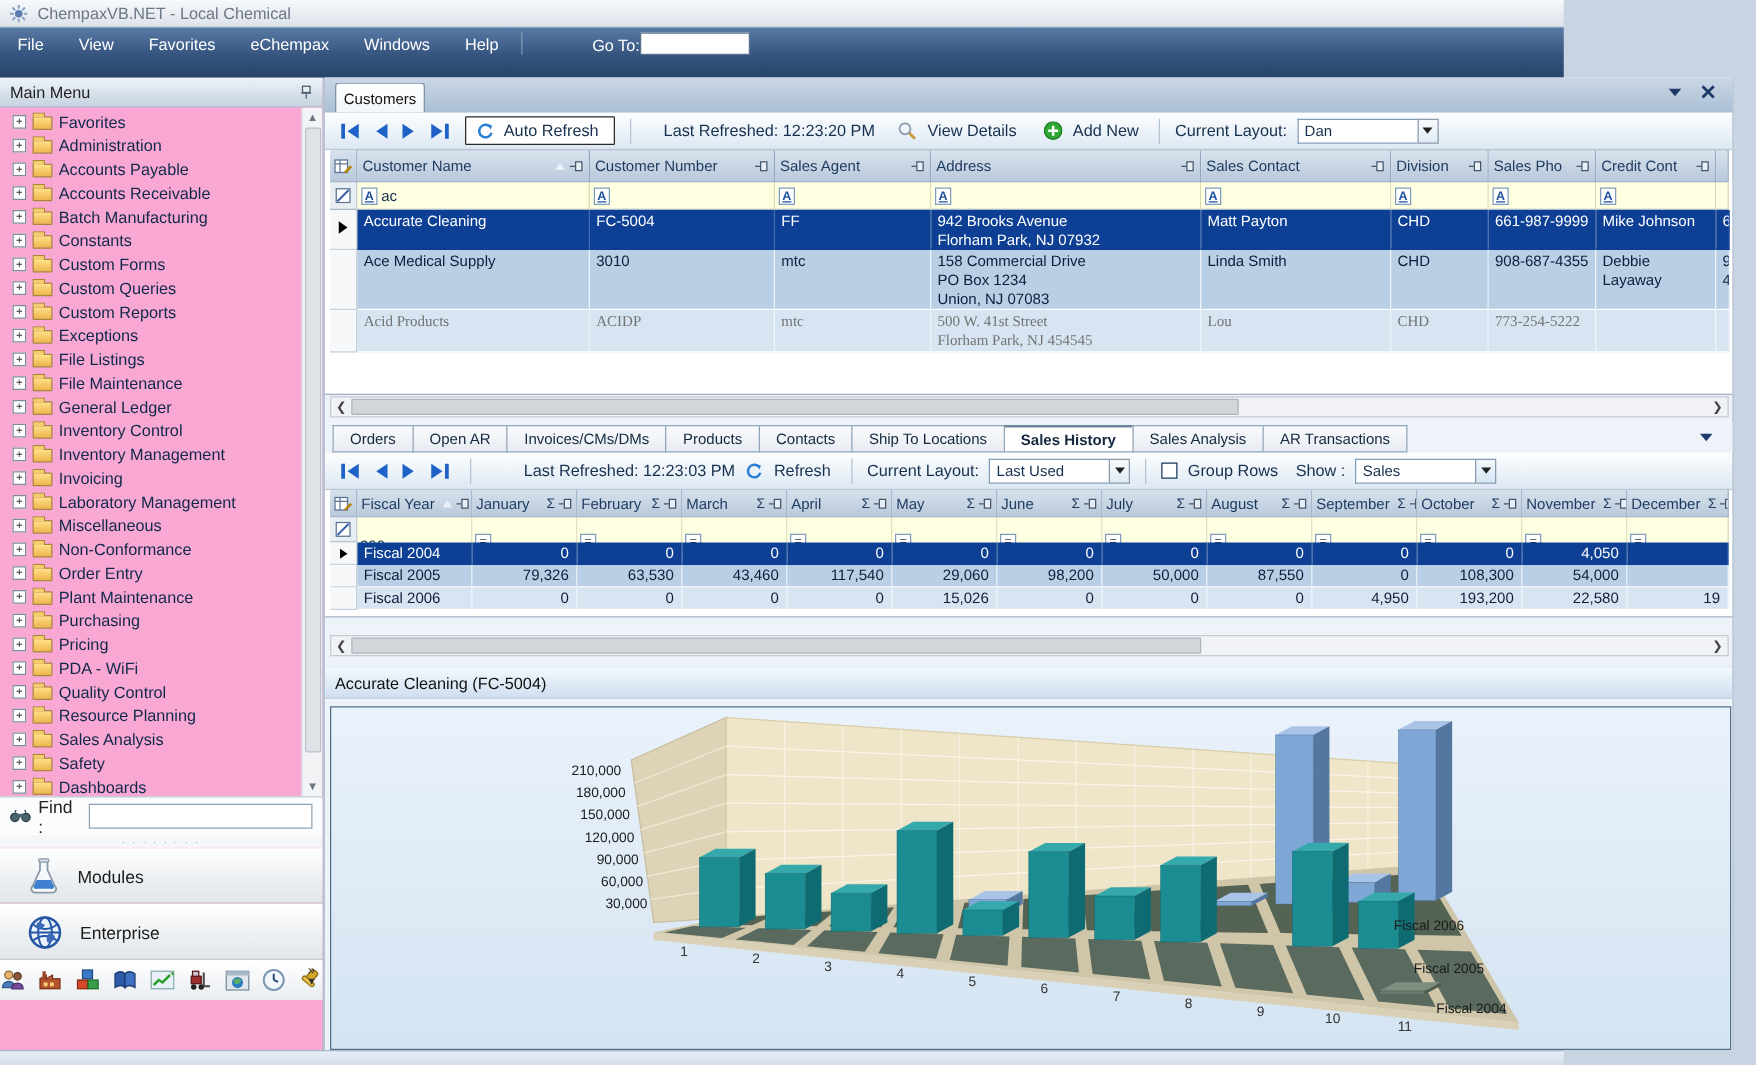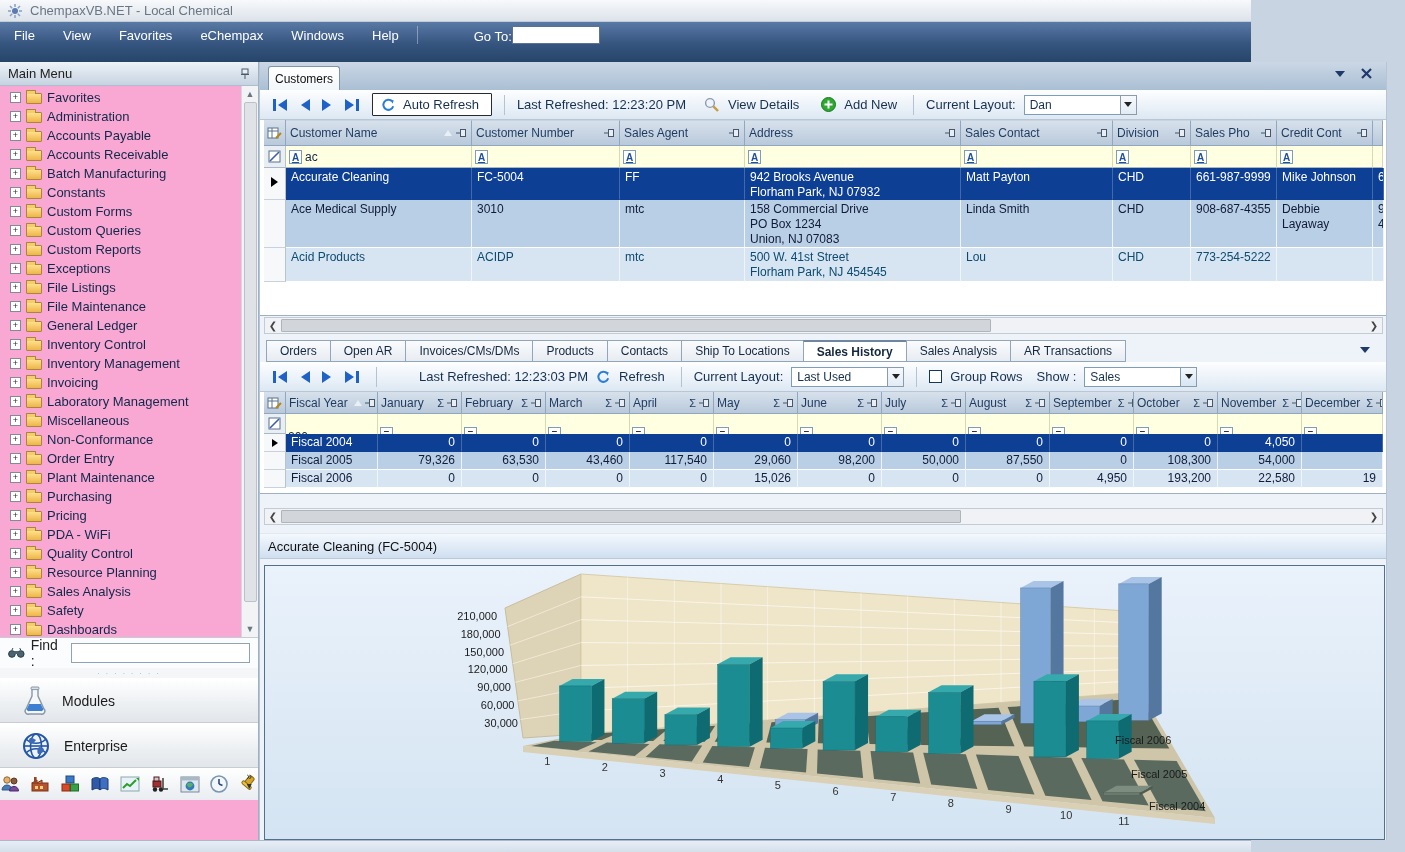--- a/index.html
+++ b/index.html
@@ -88,21 +88,21 @@
   .fcell { background:#ffffe1; border-right:1px solid #d9d9b4; border-bottom:1px solid #a9b8c6; display:flex; align-items:center; gap:3px; padding:0 3px; overflow:hidden; }
   .abox { width:13px; height:14px; background:#fff; border:1px solid #7f9db9; color:#1e50a0; font-weight:bold; font-size:10px;
     text-align:center; line-height:13px; text-decoration:underline; flex:0 0 13px; }
   .corner { background:linear-gradient(#d7e1ec,#b9c9db); border-right:1px solid #8fa7bf; border-bottom:1px solid #8fa7bf; display:flex; align-items:center; justify-content:center; }
   .fcorner { background:#e9eef3; border-right:1px solid #b9c3ce; border-bottom:1px solid #a9b8c6; display:flex; align-items:center; justify-content:center; }
   .marker { background:#f6f8fa; border-right:1px solid #b9c3ce; border-bottom:1px solid #c7d2dd; display:flex; align-items:flex-start; justify-content:center; padding-top:9px; }
   .marker.sel::before { content:""; width:0; height:0; border-left:7px solid #000; border-top:5px solid transparent; border-bottom:5px solid transparent; }
   .ccell { padding:2px 5px; font-size:12px; line-height:15px; overflow:hidden; white-space:pre-line; border-right:1px solid #eef4f9; border-bottom:1px solid #fff; }
   .crow1 .ccell { background:#0d3f94; color:#fff; border-right:1px solid rgba(255,255,255,.22); border-bottom:1px solid #0d3f94; }
   .crow2 .ccell { background:#b9cfe5; color:#101c3a; }
-  .crow3 .ccell { background:#d7e5f2; color:#0c4a6e; }
+  .crow3 .ccell { background:#d7e5f2; color:#737373;font-family:Liberation Serif, serif; }
 
   .hscroll { margin-left:4px; width:1119px; height:17px; background:#f0f2f5; border:1px solid #c3cbd5; display:flex; align-items:center; margin-top:1px; }
   .hscroll .sarr { width:16px; text-align:center; color:#444; font-size:10px; }
   .hthumb { height:13px; background:#d2d5da; border:1px solid #aeb4bc; border-radius:1px; }
 
   
   .dtabs { height:24px; margin-top:4px; display:flex; align-items:flex-end; padding-left:6px; background:#eef3f9; position:relative; }
   .dtab { height:22px; padding:0 13px; display:flex; align-items:center; background:linear-gradient(#fafbfd,#e7ecf2);
     border:1px solid #93a5b8; border-right:none; font-size:12px; color:#15283f; }
   .dtab:last-of-type { border-right:1px solid #93a5b8; }
@@ -500,21 +500,21 @@
             </svg>
         </div>
         <div class="btn-autorefresh">
           <svg width="15" height="14" viewBox="0 0 15 14">
               <path d="M12.2 8.2A5 5 0 1 1 11 3.4" fill="none" stroke="#2a7fd4" stroke-width="2"></path>
               <path d="M9.4 1.2l3.4 1.4-1.4 3.2z" fill="#2a7fd4"></path>
             </svg>
           <span>Auto Refresh</span>
         </div>
         <span class="tsep"></span>
-        <span style="">Last Refreshed: 12:23:20 PM</span>
+        <span style="margin-left:14px">Last Refreshed: 12:23:20 PM</span>
         <svg style="margin-left:10px" width="16" height="15" viewBox="0 0 16 15">
             <circle cx="6" cy="6" r="4.4" fill="#eef4fa" stroke="#8a9ab0" stroke-width="1.4"></circle>
             <line x1="9.4" y1="9.4" x2="14" y2="14" stroke="#c99b3f" stroke-width="2.4"></line>
           </svg>
         <span>View Details</span>
         <svg style="margin-left:14px" width="15" height="15" viewBox="0 0 15 15">
             <circle cx="7.5" cy="7.5" r="7" fill="#2fa832" stroke="#1a7a1e"></circle>
             <line x1="7.5" y1="3.5" x2="7.5" y2="11.5" stroke="#fff" stroke-width="2"></line>
             <line x1="3.5" y1="7.5" x2="11.5" y2="7.5" stroke="#fff" stroke-width="2"></line>
           </svg>

